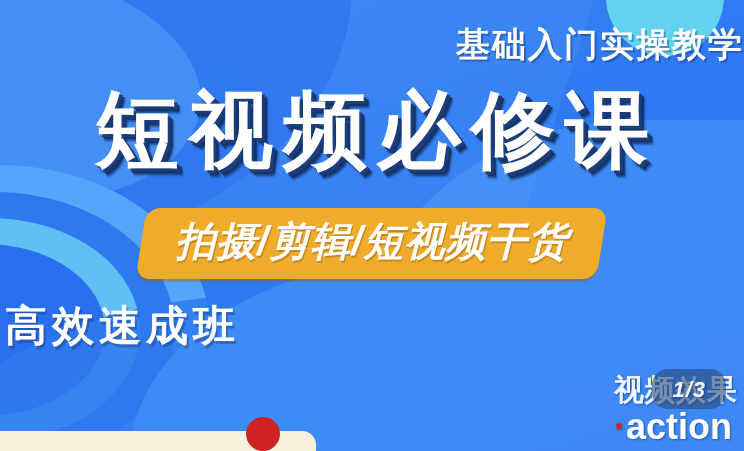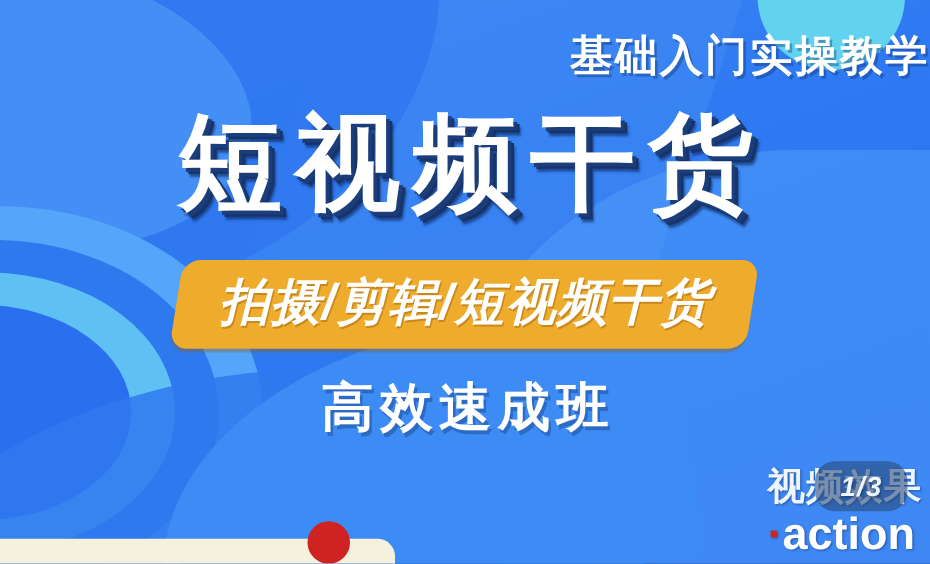--- a/index.html
+++ b/index.html
@@ -156,21 +156,21 @@
     font-weight: bold;
     font-style: italic;
     letter-spacing: 1px;
     text-shadow: 1px 2px 0 rgba(150,95,10,.45);
   }
 
   .subtitle {
     position: absolute;
     top: 298px;
     width: 100%;
-    text-align: center;
+    text-align: left;
     color: #ffffff;
     font-size: 42px;
     font-weight: bold;
     letter-spacing: 5px;
     text-indent: 5px;
     text-shadow: 2px 3px 0 rgba(16,46,104,.35);
   }
 
   
   .watermark {
@@ -235,21 +235,21 @@
   <div class="bg-shape ring ring-d"></div>
 
   <div class="bg-shape swoosh-lower"></div>
   <div class="bg-shape swoosh-lower2"></div>
 
   <div class="bg-shape cream-strip"></div>
   <div class="bg-shape red-dot"></div>
 
   <div class="eyebrow">基础入门实操教学</div>
 
-  <div class="maintitle">短视频干货</div>
+  <div class="maintitle">短视频必修课</div>
 
   <div class="banner-wrap">
     <div class="banner">
       <span class="banner-text">拍摄/剪辑/短视频干货</span>
     </div>
   </div>
 
   <div class="subtitle">高效速成班</div>
 
   <div class="watermark">

